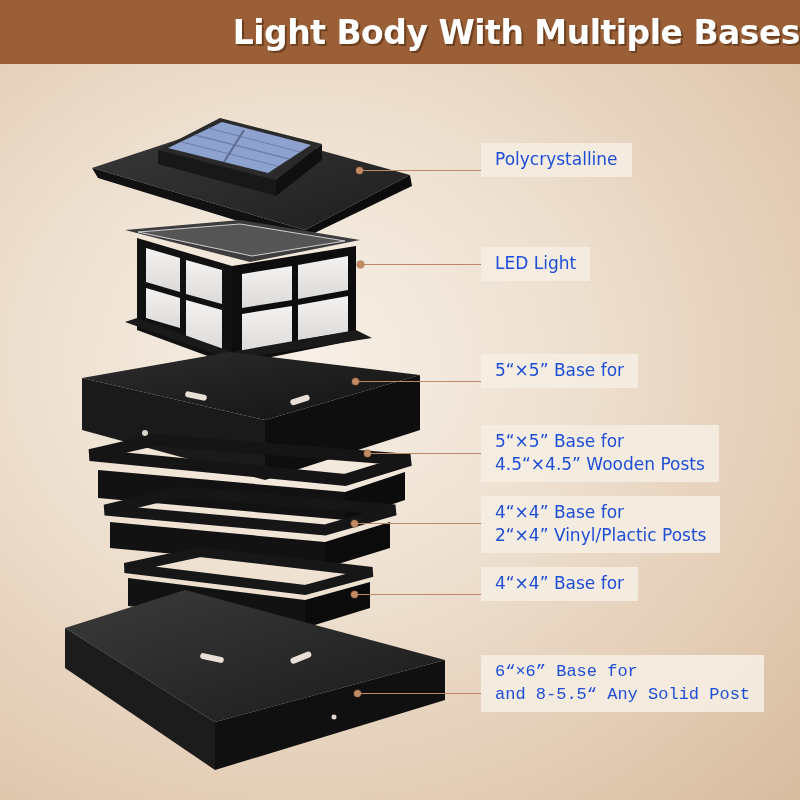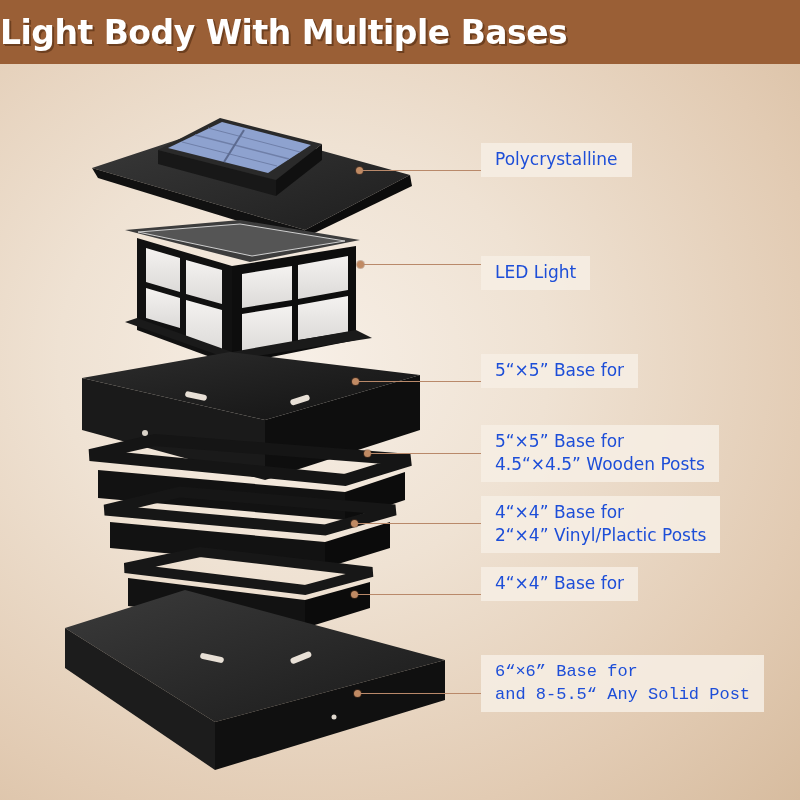--- a/index.html
+++ b/index.html
@@ -5,21 +5,21 @@
   * { margin: 0; padding: 0; box-sizing: border-box; }
   html, body { width: 800px; height: 800px; overflow: hidden; }
   body {
     position: relative;
     font-family: "DejaVu Sans", "Liberation Sans", sans-serif;
     background: radial-gradient(ellipse at 38% 45%, #f7efe6 0%, #efe2d3 35%, #e2cbb3 75%, #d7bc9f 100%);
   }
   .header {
     position: absolute; left: 0; top: 0; width: 800px; height: 64px;
     background: #9a5f36;
-    display: flex; align-items: center; justify-content: flex-start;
+    display: flex; align-items: center; justify-content: flex-end;
   }
   .header-title {
     color: #ffffff;
     font-family: "DejaVu Sans", sans-serif;
     font-weight: bold;
     font-size: 33px;
     letter-spacing: -0.5px;
     text-shadow: 2px 2px 0 #6d3f1f, 1px 1px 0 #6d3f1f;
   }
   .product {
@@ -169,21 +169,21 @@
 <div class="dot" style="left:351px; top:591px;"></div>
 <div class="leader" style="left:357px; top:594px; width:124px;"></div>
 
 <div class="dot" style="left:354px; top:690px;"></div>
 <div class="leader" style="left:360px; top:693px; width:121px;"></div>
 
 <div class="label" style="top:143px;">
   <span>Polycrystalline</span>
 </div>
 
-<div class="label" style="top:256px;">
+<div class="label" style="top:247px;">
   <span>LED Light</span>
 </div>
 
 <div class="label" style="top:354px;">
   <span>5“×5” Base for</span>
 </div>
 
 <div class="label" style="top:425px;">
   <span>5“×5” Base for</span>
   <span>4.5“×4.5” Wooden Posts</span>

